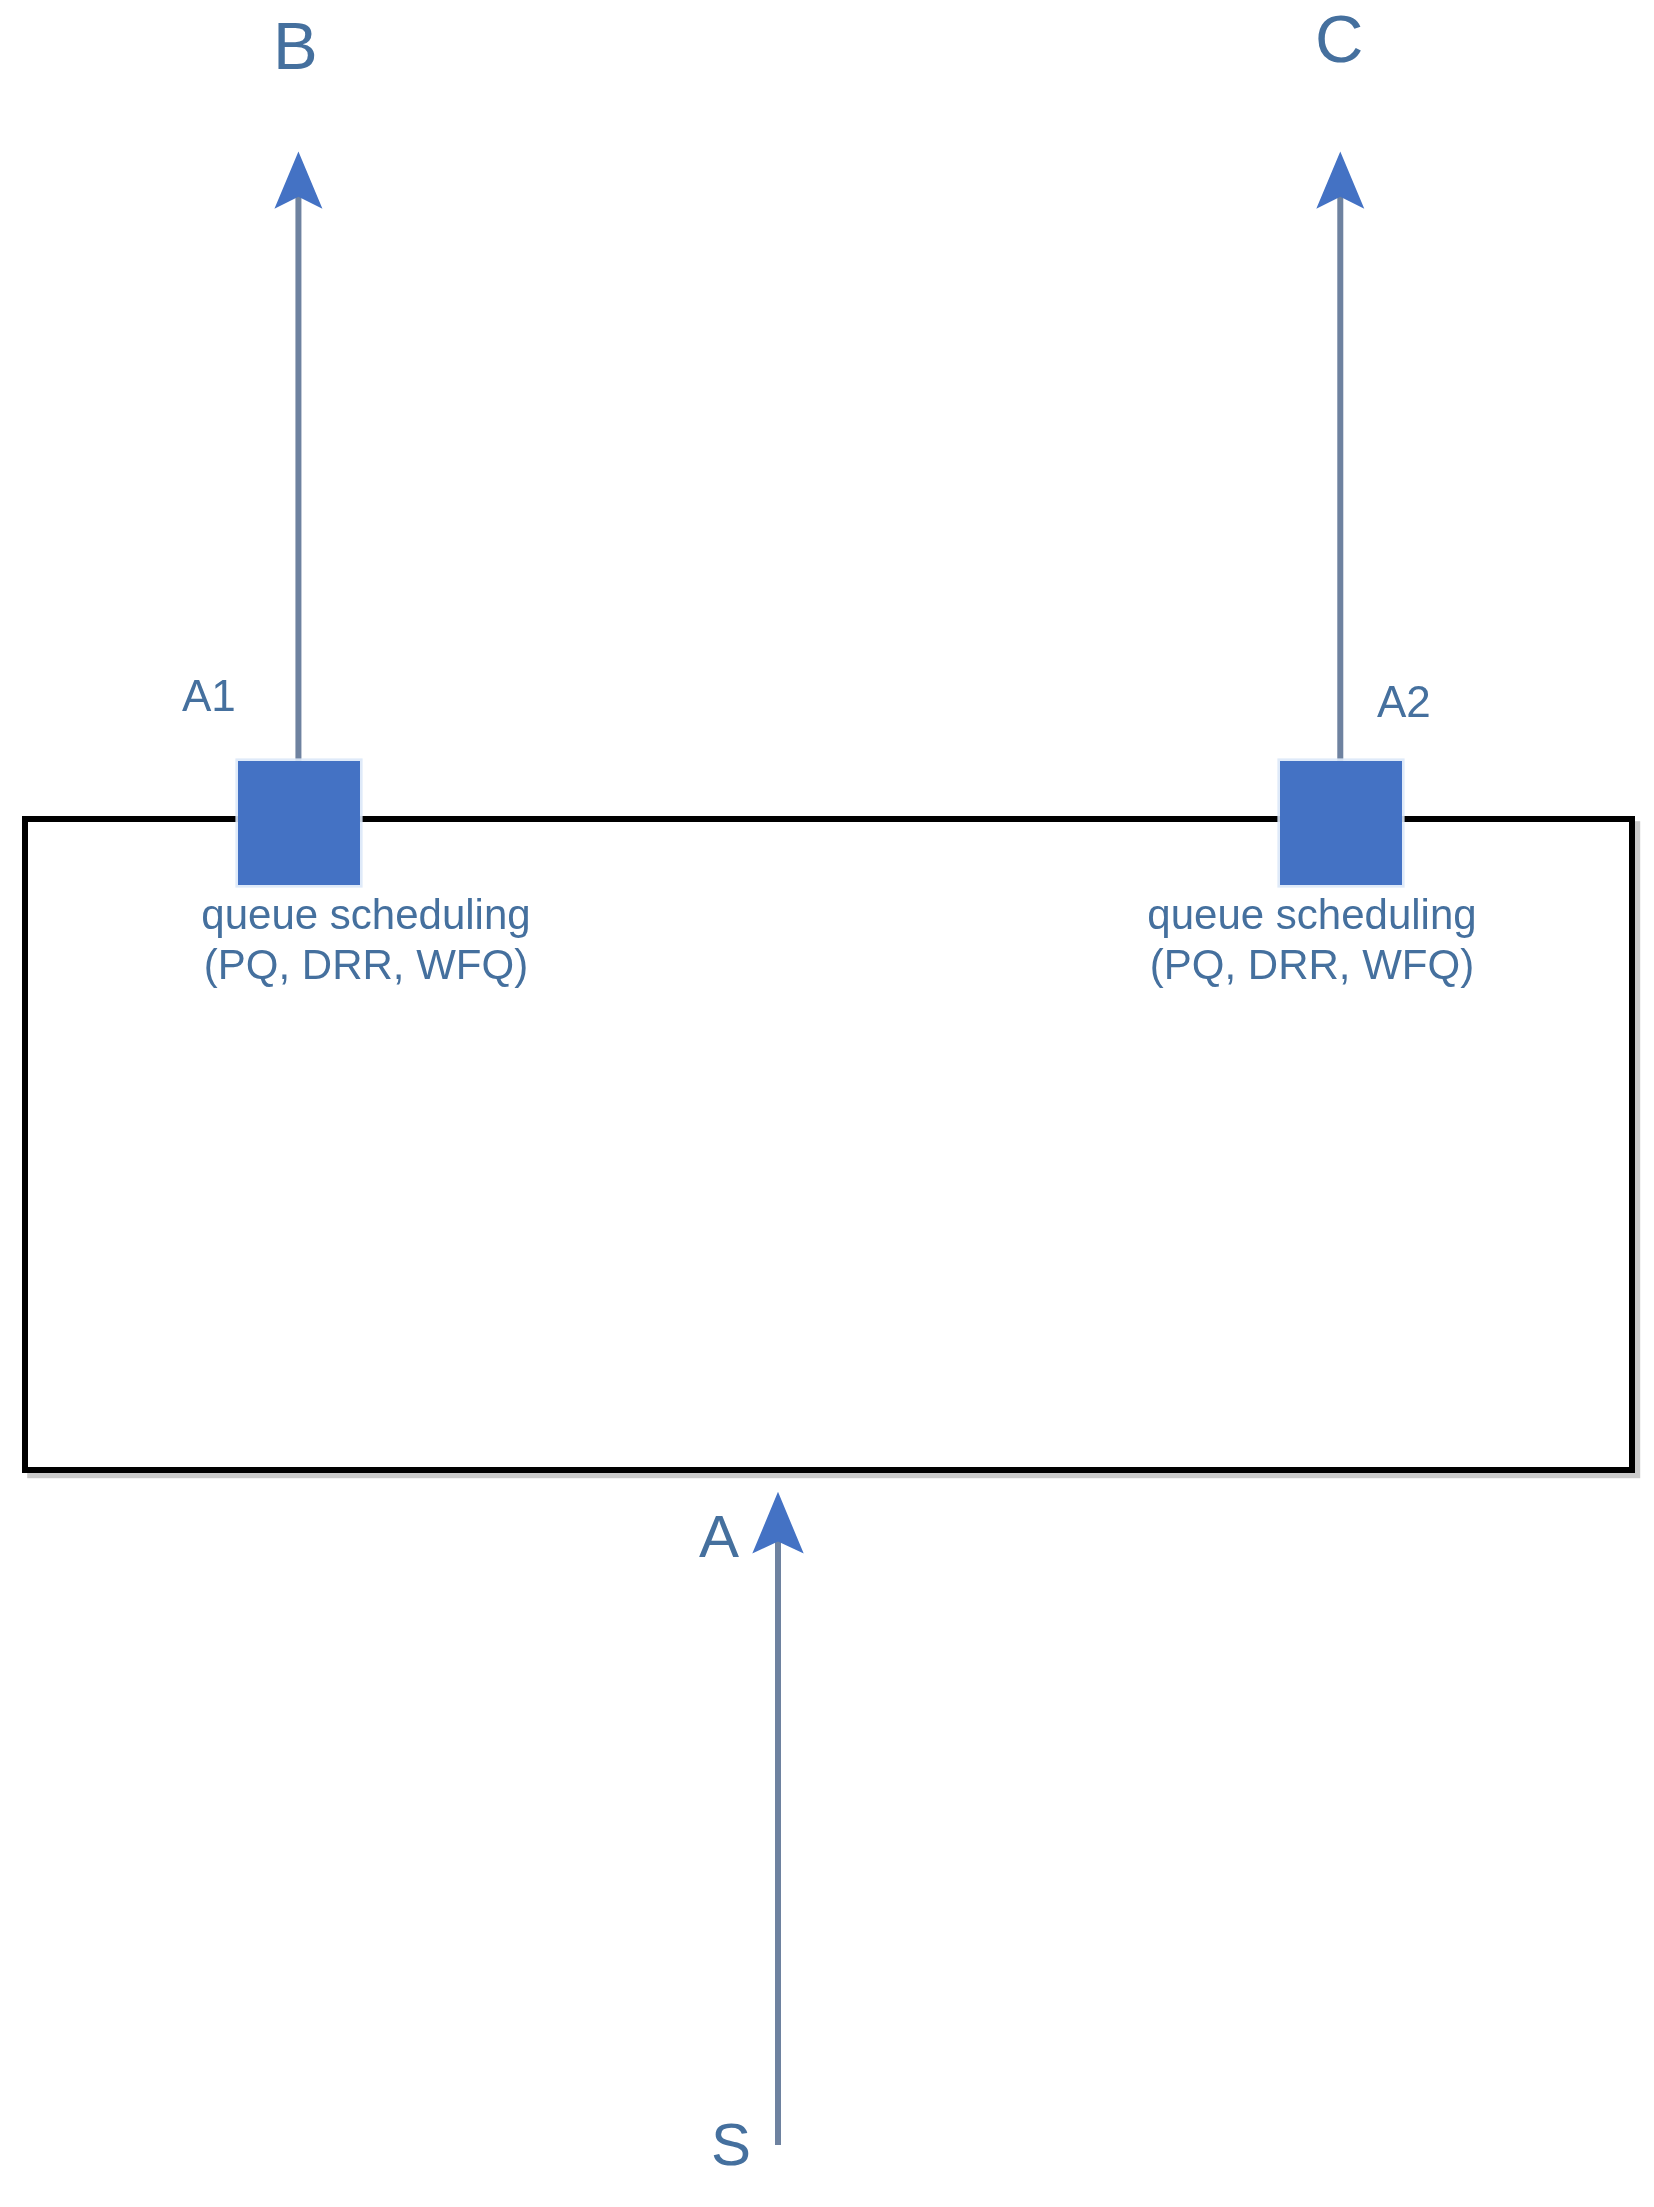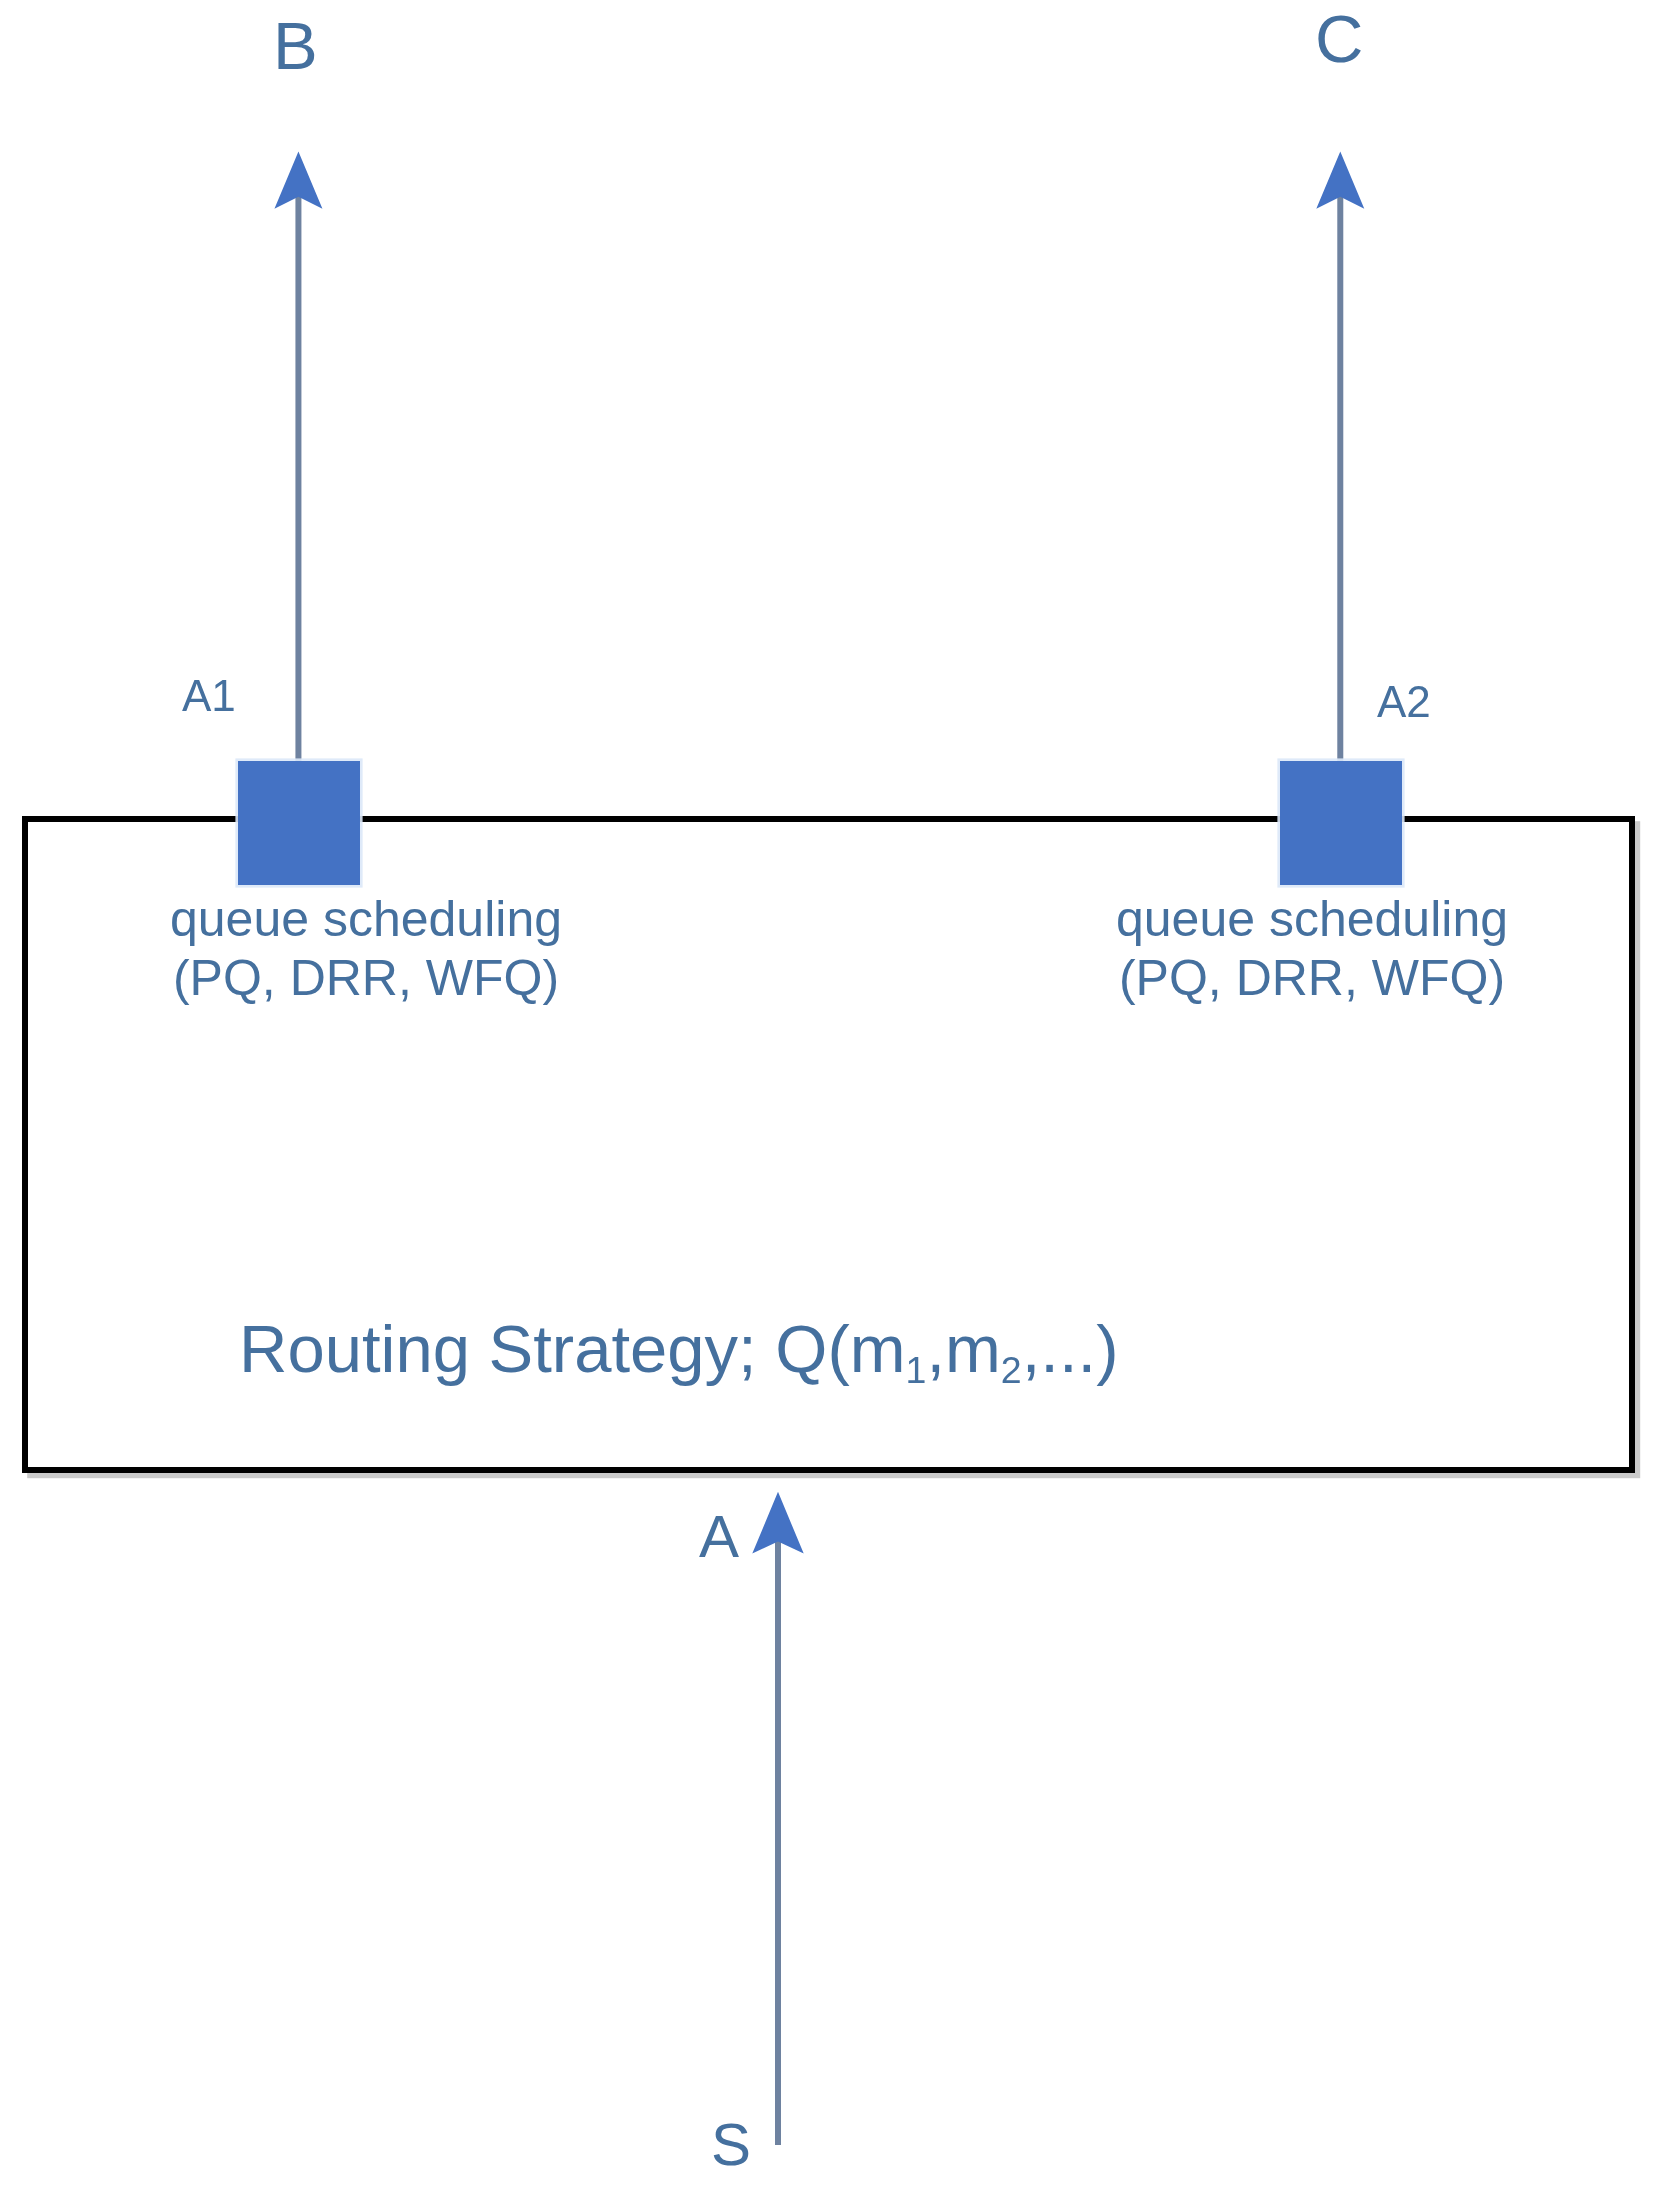--- a/index.html
+++ b/index.html
@@ -62,21 +62,21 @@
     font-size: 67px;
     letter-spacing: 0px;
   }
   .port-label {
     font-size: 44px;
   }
   .endpoint-label {
     font-size: 60px;
   }
   .sched-text {
-    font-size: 50px;
+    font-size: 42px;
     line-height: 1.18;
     text-align: center;
     color: #45709E;
   }
   .routing-text {
     font-size: 67px;
     color: #45709E;
     white-space: nowrap;
   }
   .routing-text sub {
@@ -137,18 +137,15 @@
   <div class="label sched-text" id="sched-left">
     <div>queue scheduling</div>
     <div>(PQ, DRR, WFQ)</div>
   </div>
 
   <div class="label sched-text" id="sched-right">
     <div>queue scheduling</div>
     <div>(PQ, DRR, WFQ)</div>
   </div>
 
-  <div class="label routing-text" id="routing-label">
-    <span>Routing Strategy; Q(m</span><sub>1</sub><span>,m</span><sub>2</sub><span>,...)</span>
-  </div>
 
 </div>
 
 
 </body></html>

